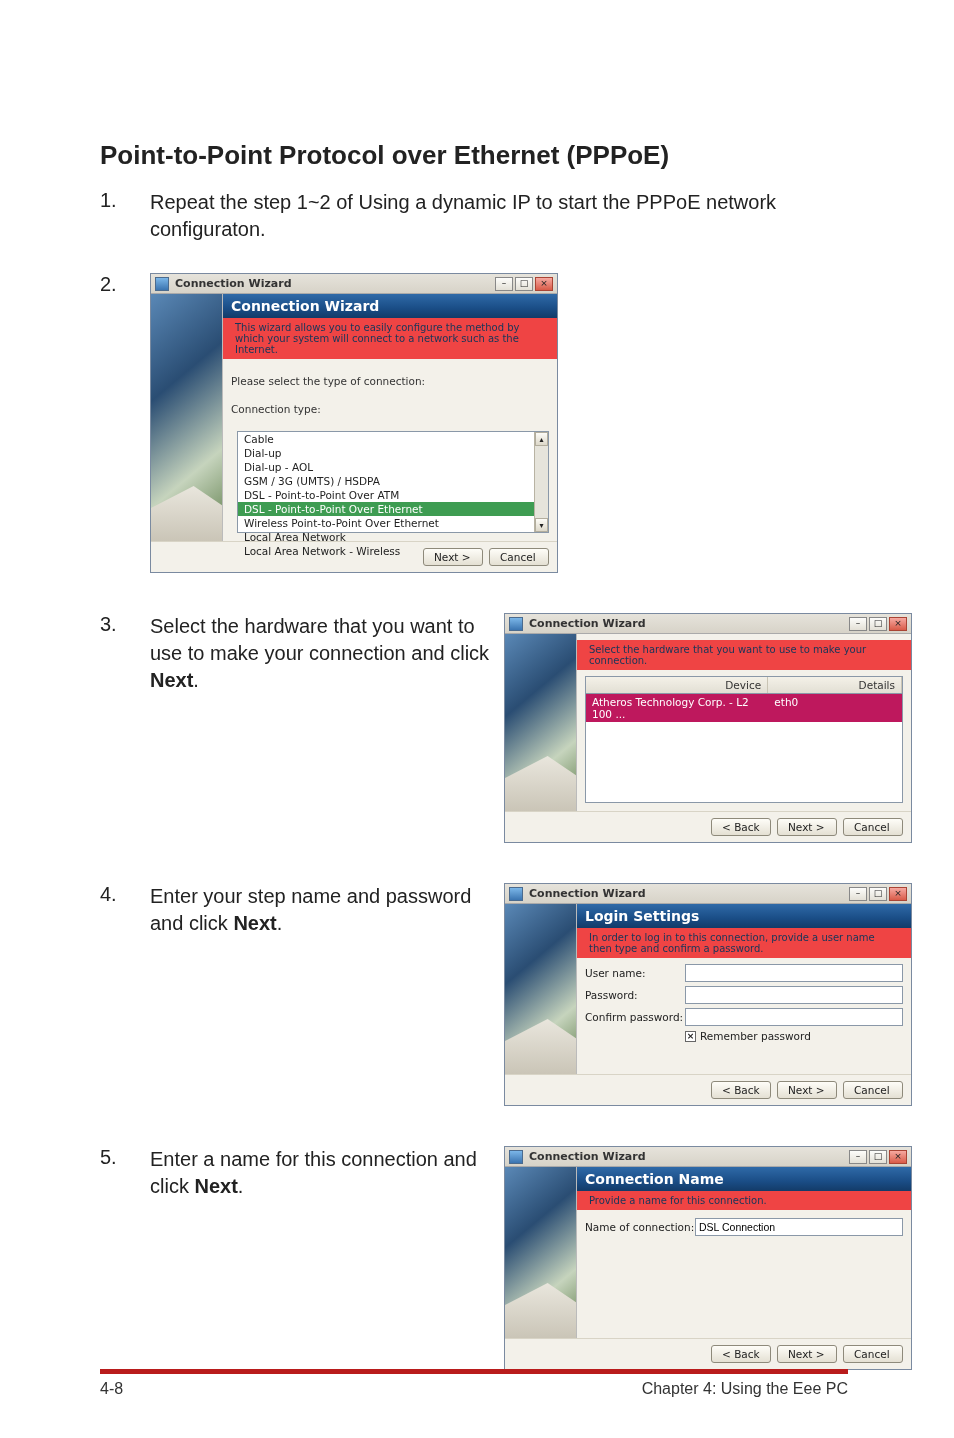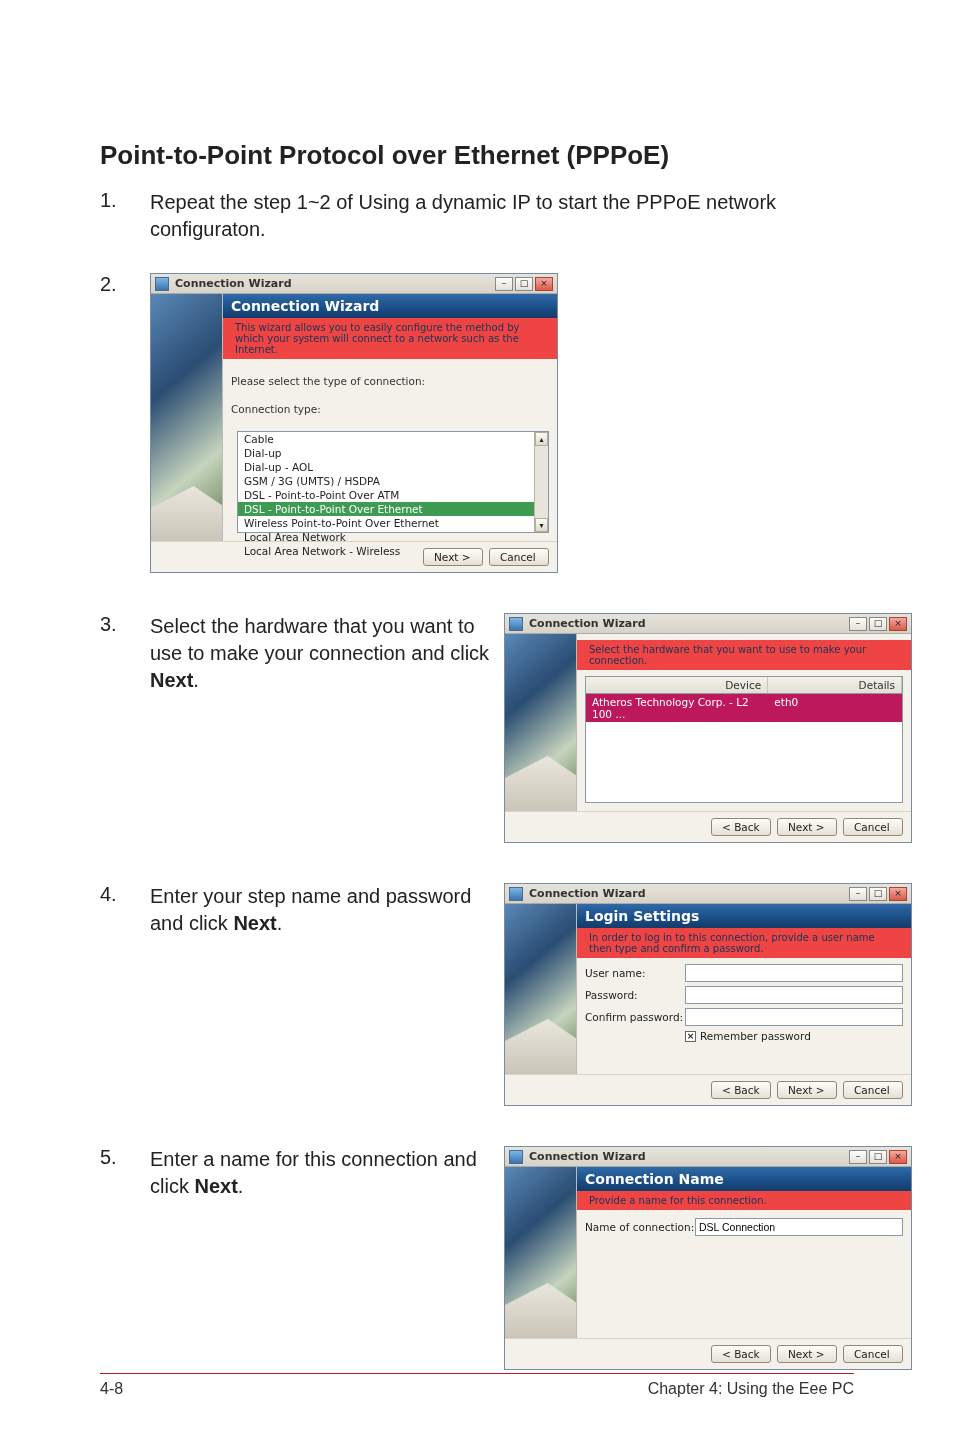--- a/index.html
+++ b/index.html
@@ -178,22 +178,22 @@
     border: 1px solid #8e8a7b;
     border-radius: 3px;
     background: linear-gradient(#fefdf8, #e4e0d3);
     color: #222;
     text-align: left;
   }
   .footer {
     position: absolute;
     bottom: 40px;
     left: 100px;
-    right: 100px;
-    border-top: 1px solid #b91c1c;
+    right: 106px;
+    border-top: 5px solid #b91c1c;
     padding-top: 6px;
     display: flex;
     justify-content: space-between;
     font-size: 16px;
     color: #333;
   }
 </style>
 </head>
 <body>
 

